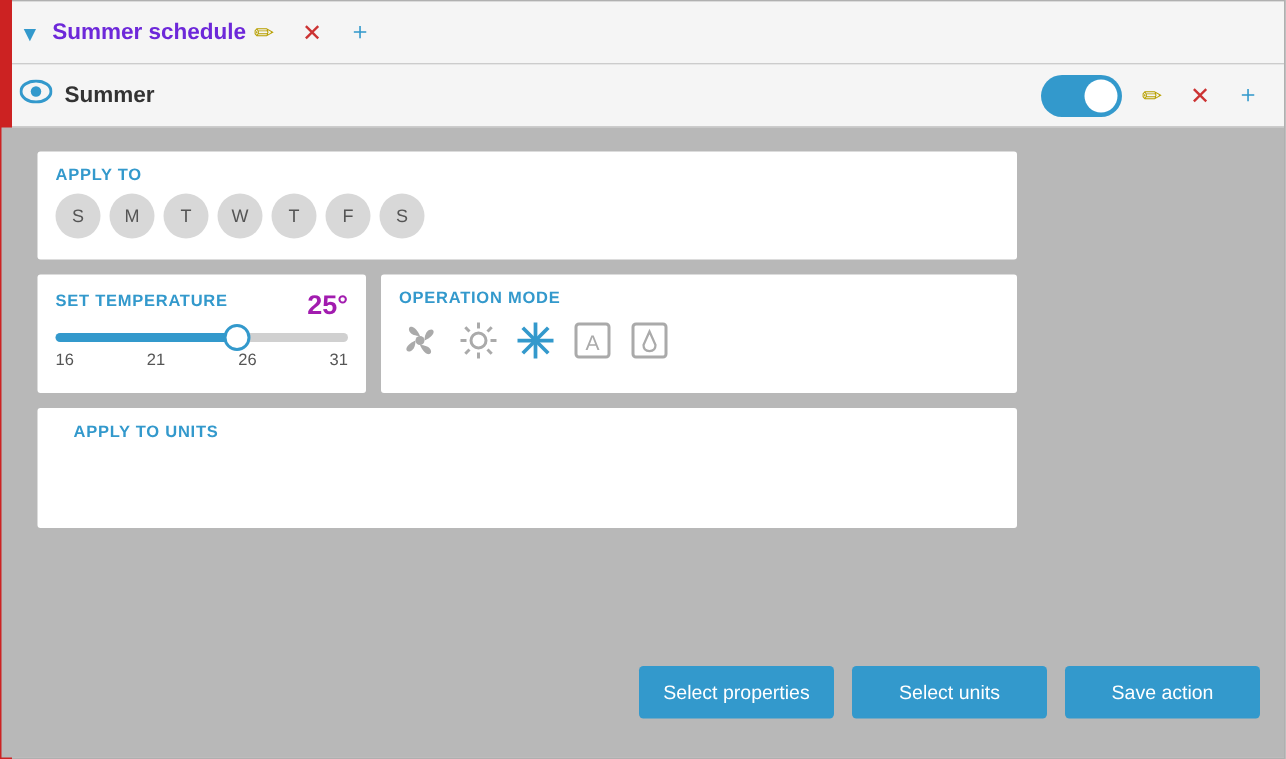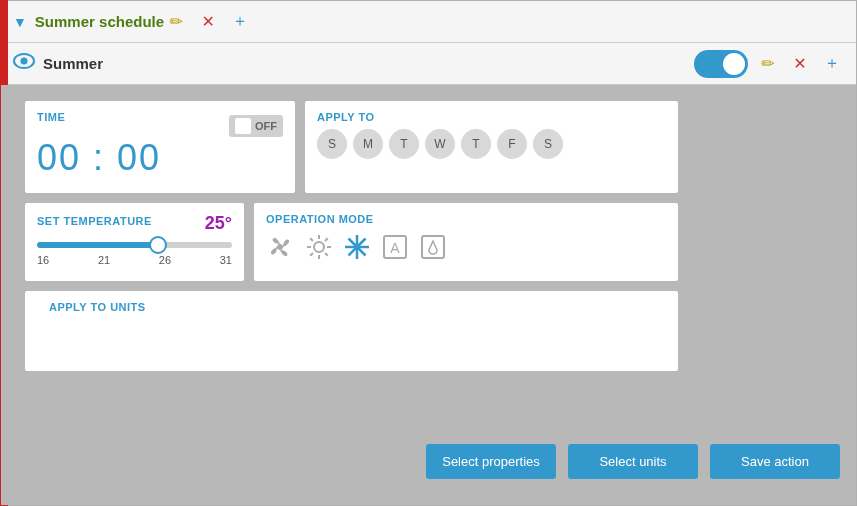--- a/index.html
+++ b/index.html
@@ -30,21 +30,21 @@
       min-height: 42px;
     }
 
     .chevron-icon {
       color: #3399cc;
       font-size: 14px;
       margin-right: 8px;
     }
 
     .schedule-title {
-      color: #4d7c0f;
+      color: #6d28d9;
       font-size: 15px;
       font-weight: bold;
     }
 
     .schedule-dates {
       flex: 1;
       text-align: center;
       color: #333;
       font-size: 14px;
     }
@@ -382,30 +382,20 @@
       <span class="icon-btn icon-x">✕</span>
       <span class="icon-btn icon-plus">＋</span>
     </div>
   </div>
 
   <div class="main-content">
     <div class="content-left">
 
       <div class="top-panels">
 
-        <div class="panel time-panel">
-          <div style="display:flex; justify-content:space-between; align-items:flex-start;">
-            <div class="panel-label">TIME</div>
-            <div class="off-toggle">
-              <div class="off-knob"></div>
-              <span class="off-text">OFF</span>
-            </div>
-          </div>
-          <div class="time-display">00 : 00</div>
-        </div>
 
         <div class="panel apply-to-panel">
           <div class="panel-label">APPLY TO</div>
           <div class="days-row">
             <div class="day-btn">S</div>
             <div class="day-btn">M</div>
             <div class="day-btn">T</div>
             <div class="day-btn">W</div>
             <div class="day-btn">T</div>
             <div class="day-btn">F</div>

